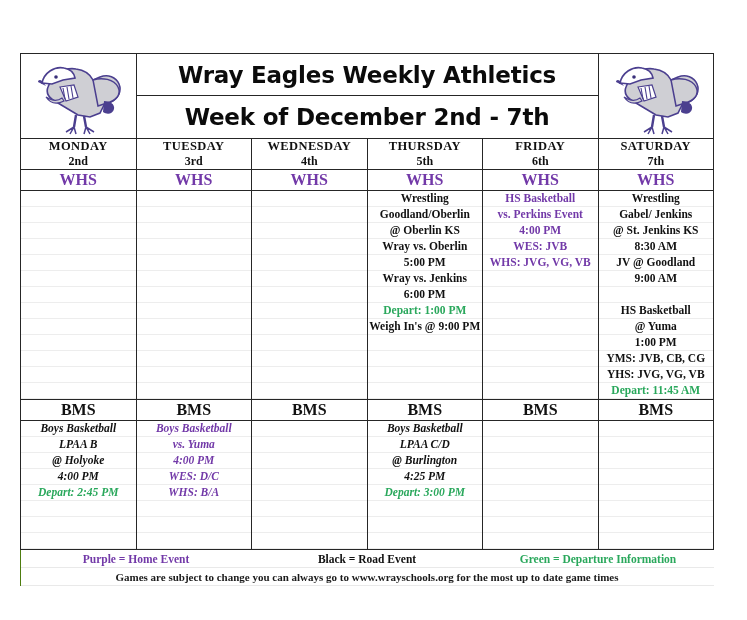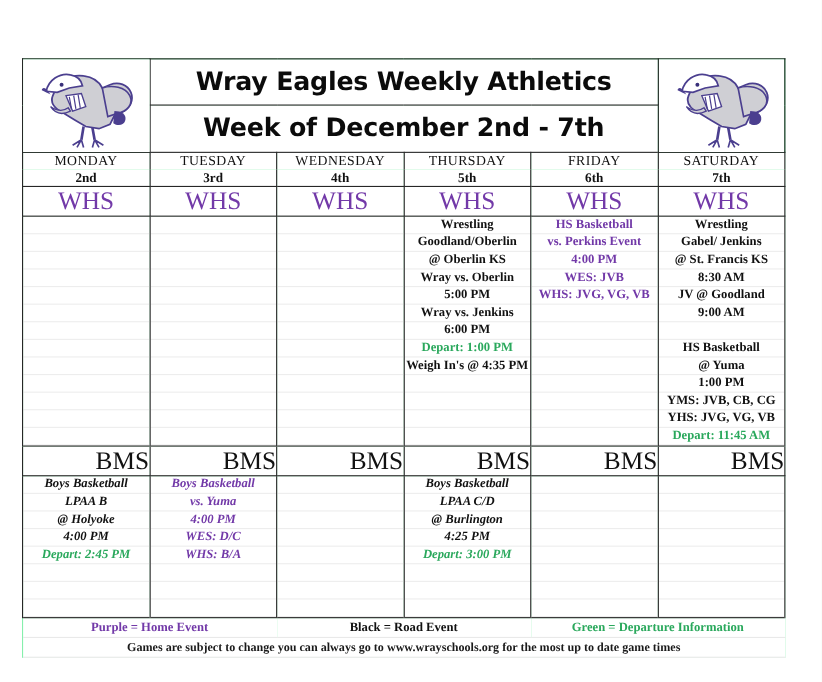--- a/index.html
+++ b/index.html
@@ -19,21 +19,21 @@
   }
   .sheet {
     position: absolute;
     left: 20px; top: 53px;
     width: 693px;
   }
   table.cal {
     border-collapse: collapse;
     table-layout: fixed;
     width: 693px;
-    background: #86efac;
+    background: #4d7c0f;
   }
   table.cal td {
     padding: 0;
     vertical-align: middle;
     text-align: center;
     background: #fff;
   }
   
   col.c { width: 115.5px; }
 
@@ -58,50 +58,50 @@
     font-size: 23px;
     letter-spacing: -0.2px;
     color: #0b0b0b;
     white-space: nowrap;
   }
   .title-cell.second { height: 42px; }
 
   
   .dayname {
     height: 15px;
-    font-weight: normal;
+    font-weight: bold;
     font-size: 12.5px;
     letter-spacing: 0.4px;
     color: #111;
     border-left: 1.6px solid #262626;
     border-right: 1.6px solid #262626;
     border-top: 1.6px solid #262626;
   }
   .daynum {
     height: 15px;
     font-weight: bold;
     font-size: 12px;
     color: #111;
     border-left: 1.6px solid #262626;
     border-right: 1.6px solid #262626;
     border-bottom: 1.6px solid #262626;
     margin-left: 44px;
   }
 
   .section-head {
     height: 20px;
-    font-weight: normal;
-    font-size: 23px;
+    font-weight: bold;
+    font-size: 16px;
     border-left: 1.6px solid #262626;
     border-right: 1.6px solid #262626;
     border-top: 1.6px solid #262626;
     border-bottom: 1.6px solid #262626;
   }
   .section-head.whs { color: #7239a8; }
-  .section-head.bms { color: #111; text-align: right; }
+  .section-head.bms { color: #111; }
 
   
   .body-cell {
     border-left: 1.6px solid #262626;
     border-right: 1.6px solid #262626;
     vertical-align: top;
     padding: 0;
   }
   .body-cell.whs-body { height: 196px; }
   .body-cell.bms-body { height: 118px; font-style: italic; }
@@ -277,21 +277,21 @@
             <td class="body-cell whs-body">
               <div class="lines">
                 <div class="line c-black">Wrestling</div>
                 <div class="line c-black">Goodland/Oberlin</div>
                 <div class="line c-black">@ Oberlin KS</div>
                 <div class="line c-black">Wray vs. Oberlin</div>
                 <div class="line c-black">5:00 PM</div>
                 <div class="line c-black">Wray vs. Jenkins</div>
                 <div class="line c-black">6:00 PM</div>
                 <div class="line c-green">Depart: 1:00 PM</div>
-                <div class="line c-black">Weigh In's @ 4:35 PM</div>
+                <div class="line c-black">Weigh In's @ 9:00 PM</div>
                 <div class="line blank">&nbsp;</div>
                 <div class="line blank">&nbsp;</div>
                 <div class="line blank">&nbsp;</div>
                 <div class="line blank">&nbsp;</div>
               </div>
             </td>
             <td class="body-cell whs-body">
               <div class="lines">
                 <div class="line c-purple">HS Basketball</div>
                 <div class="line c-purple">vs. Perkins Event</div>
@@ -305,21 +305,21 @@
                 <div class="line blank">&nbsp;</div>
                 <div class="line blank">&nbsp;</div>
                 <div class="line blank">&nbsp;</div>
                 <div class="line blank">&nbsp;</div>
               </div>
             </td>
             <td class="body-cell whs-body">
               <div class="lines">
                 <div class="line c-black">Wrestling</div>
                 <div class="line c-black">Gabel/ Jenkins</div>
-                <div class="line c-black">@ St. Francis KS</div>
+                <div class="line c-black">@ St. Jenkins KS</div>
                 <div class="line c-black">8:30 AM</div>
                 <div class="line c-black">JV @ Goodland</div>
                 <div class="line c-black">9:00 AM</div>
                 <div class="line blank">&nbsp;</div>
                 <div class="line c-black">HS Basketball</div>
                 <div class="line c-black">@ Yuma</div>
                 <div class="line c-black">1:00 PM</div>
                 <div class="line c-black">YMS: JVB, CB, CG</div>
                 <div class="line c-black">YHS: JVG, VG, VB</div>
                 <div class="line c-green">Depart: 11:45 AM</div>

